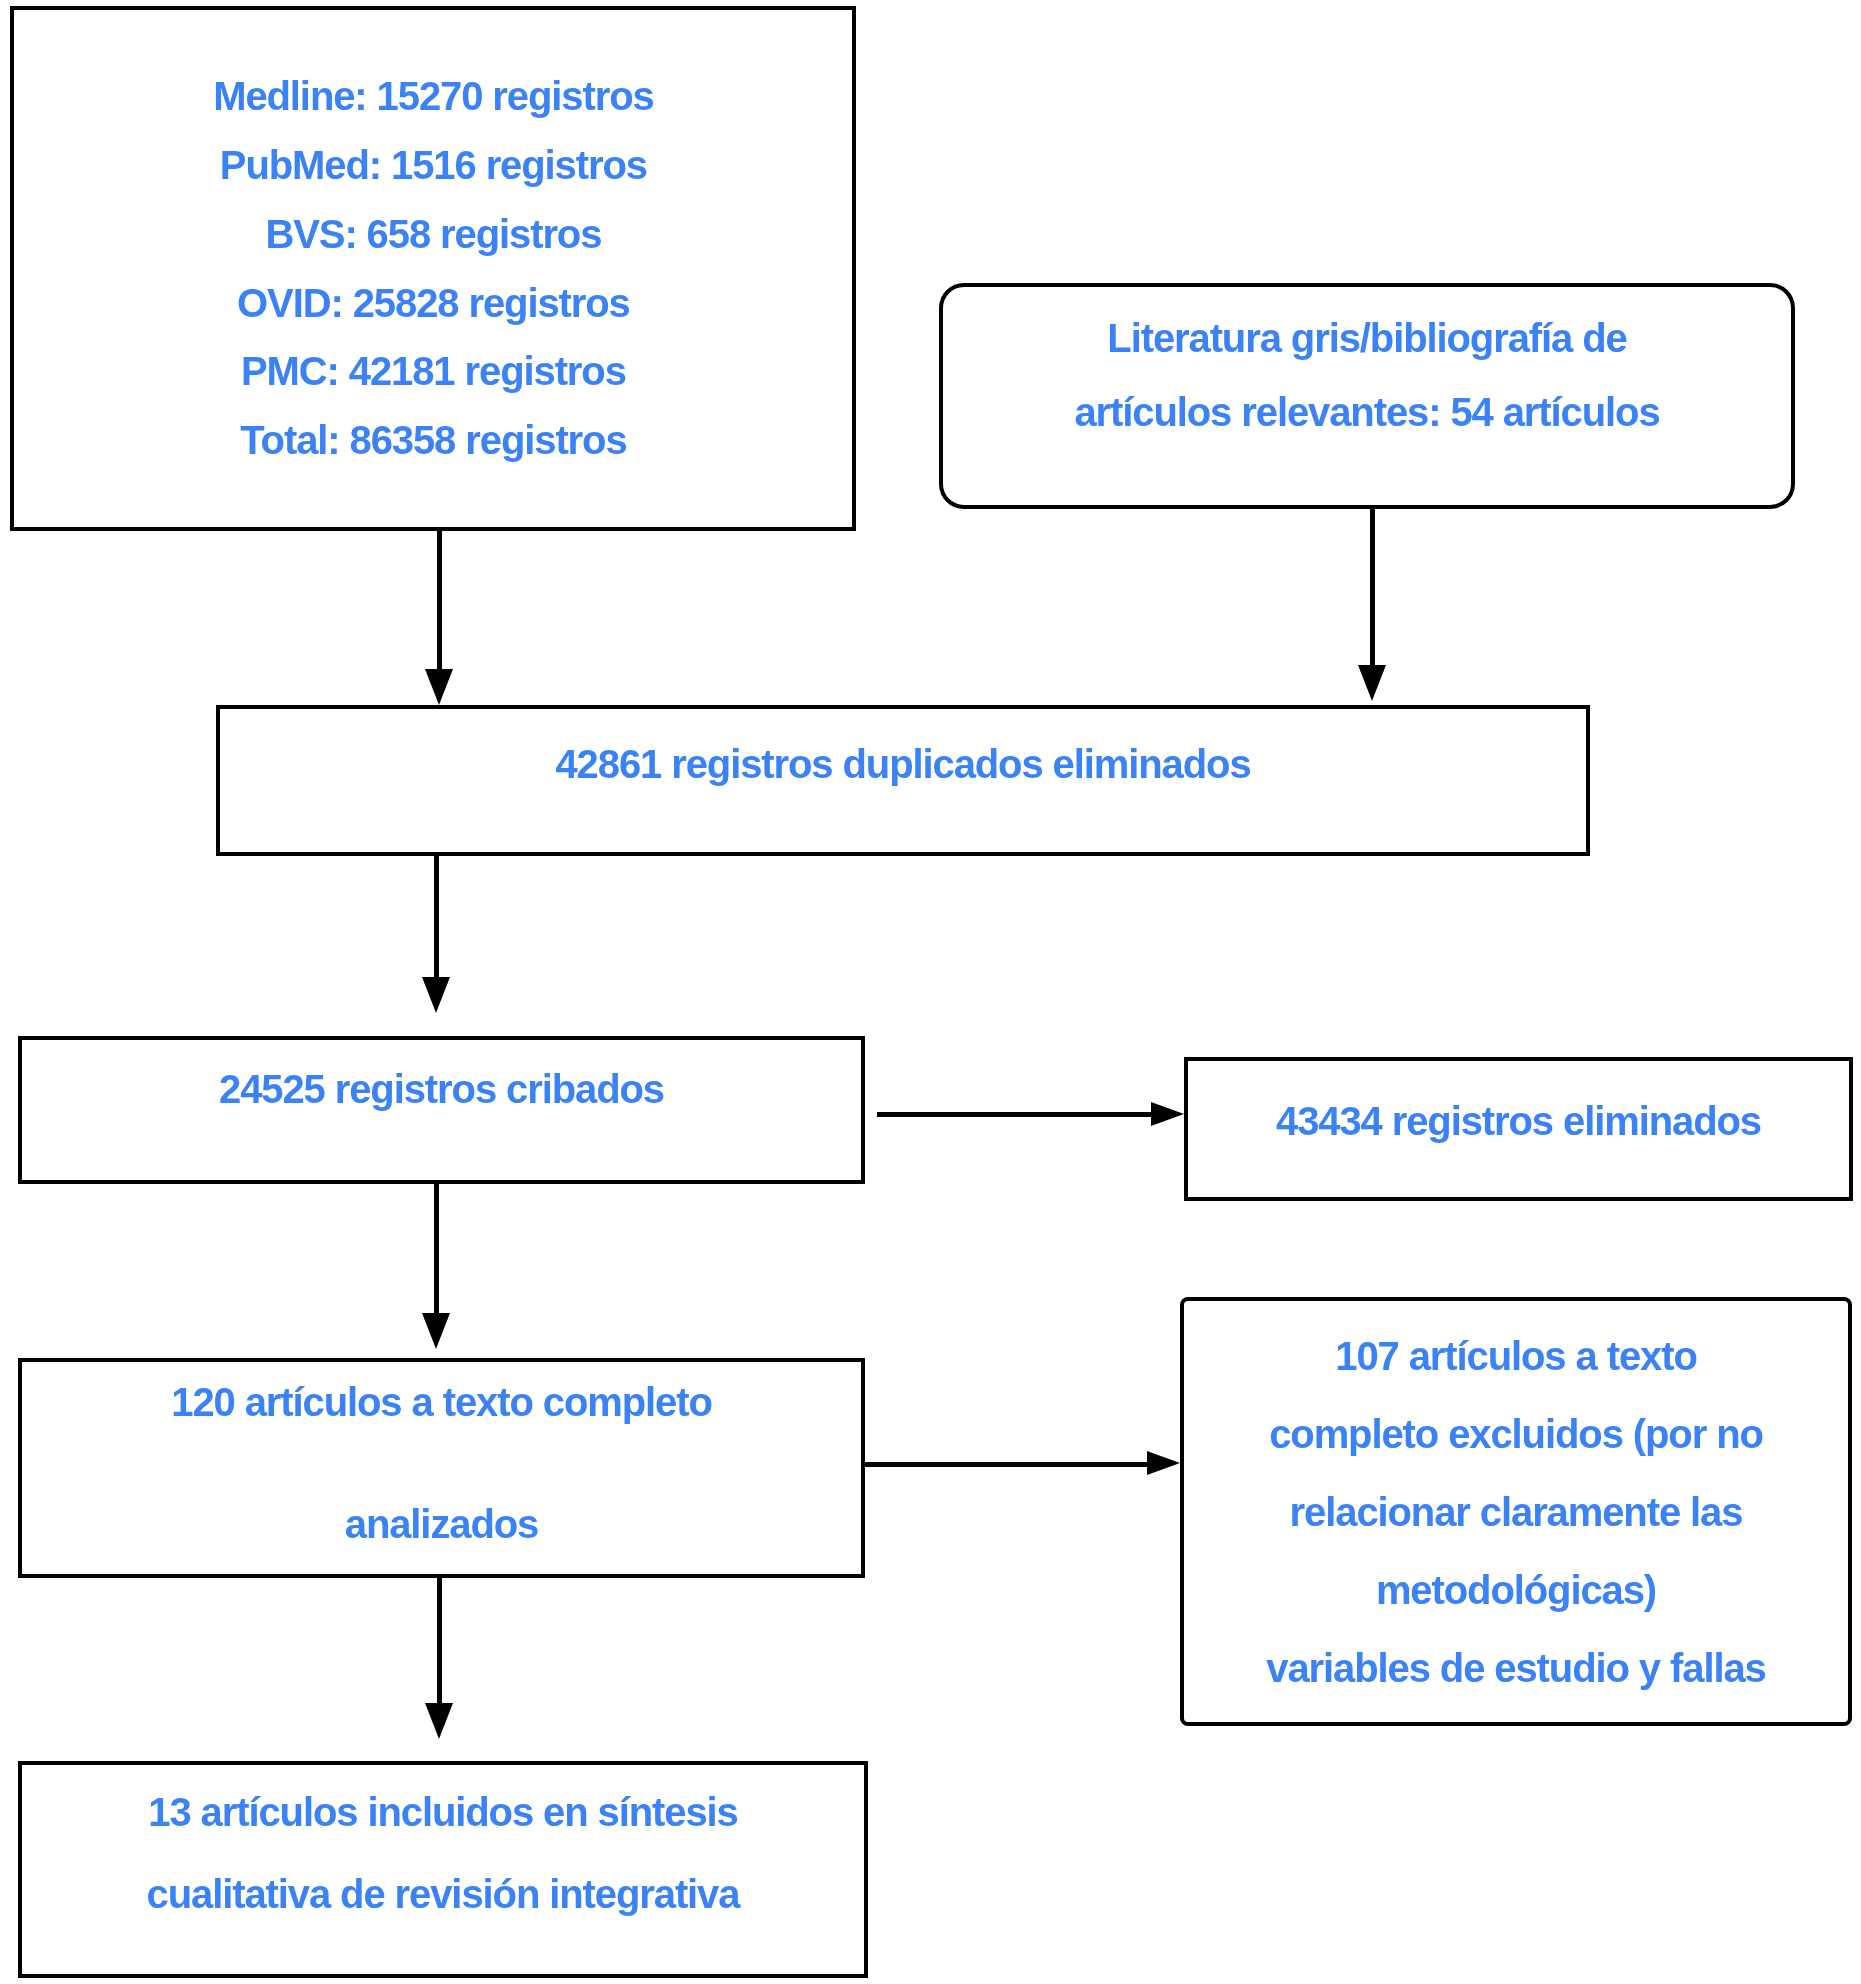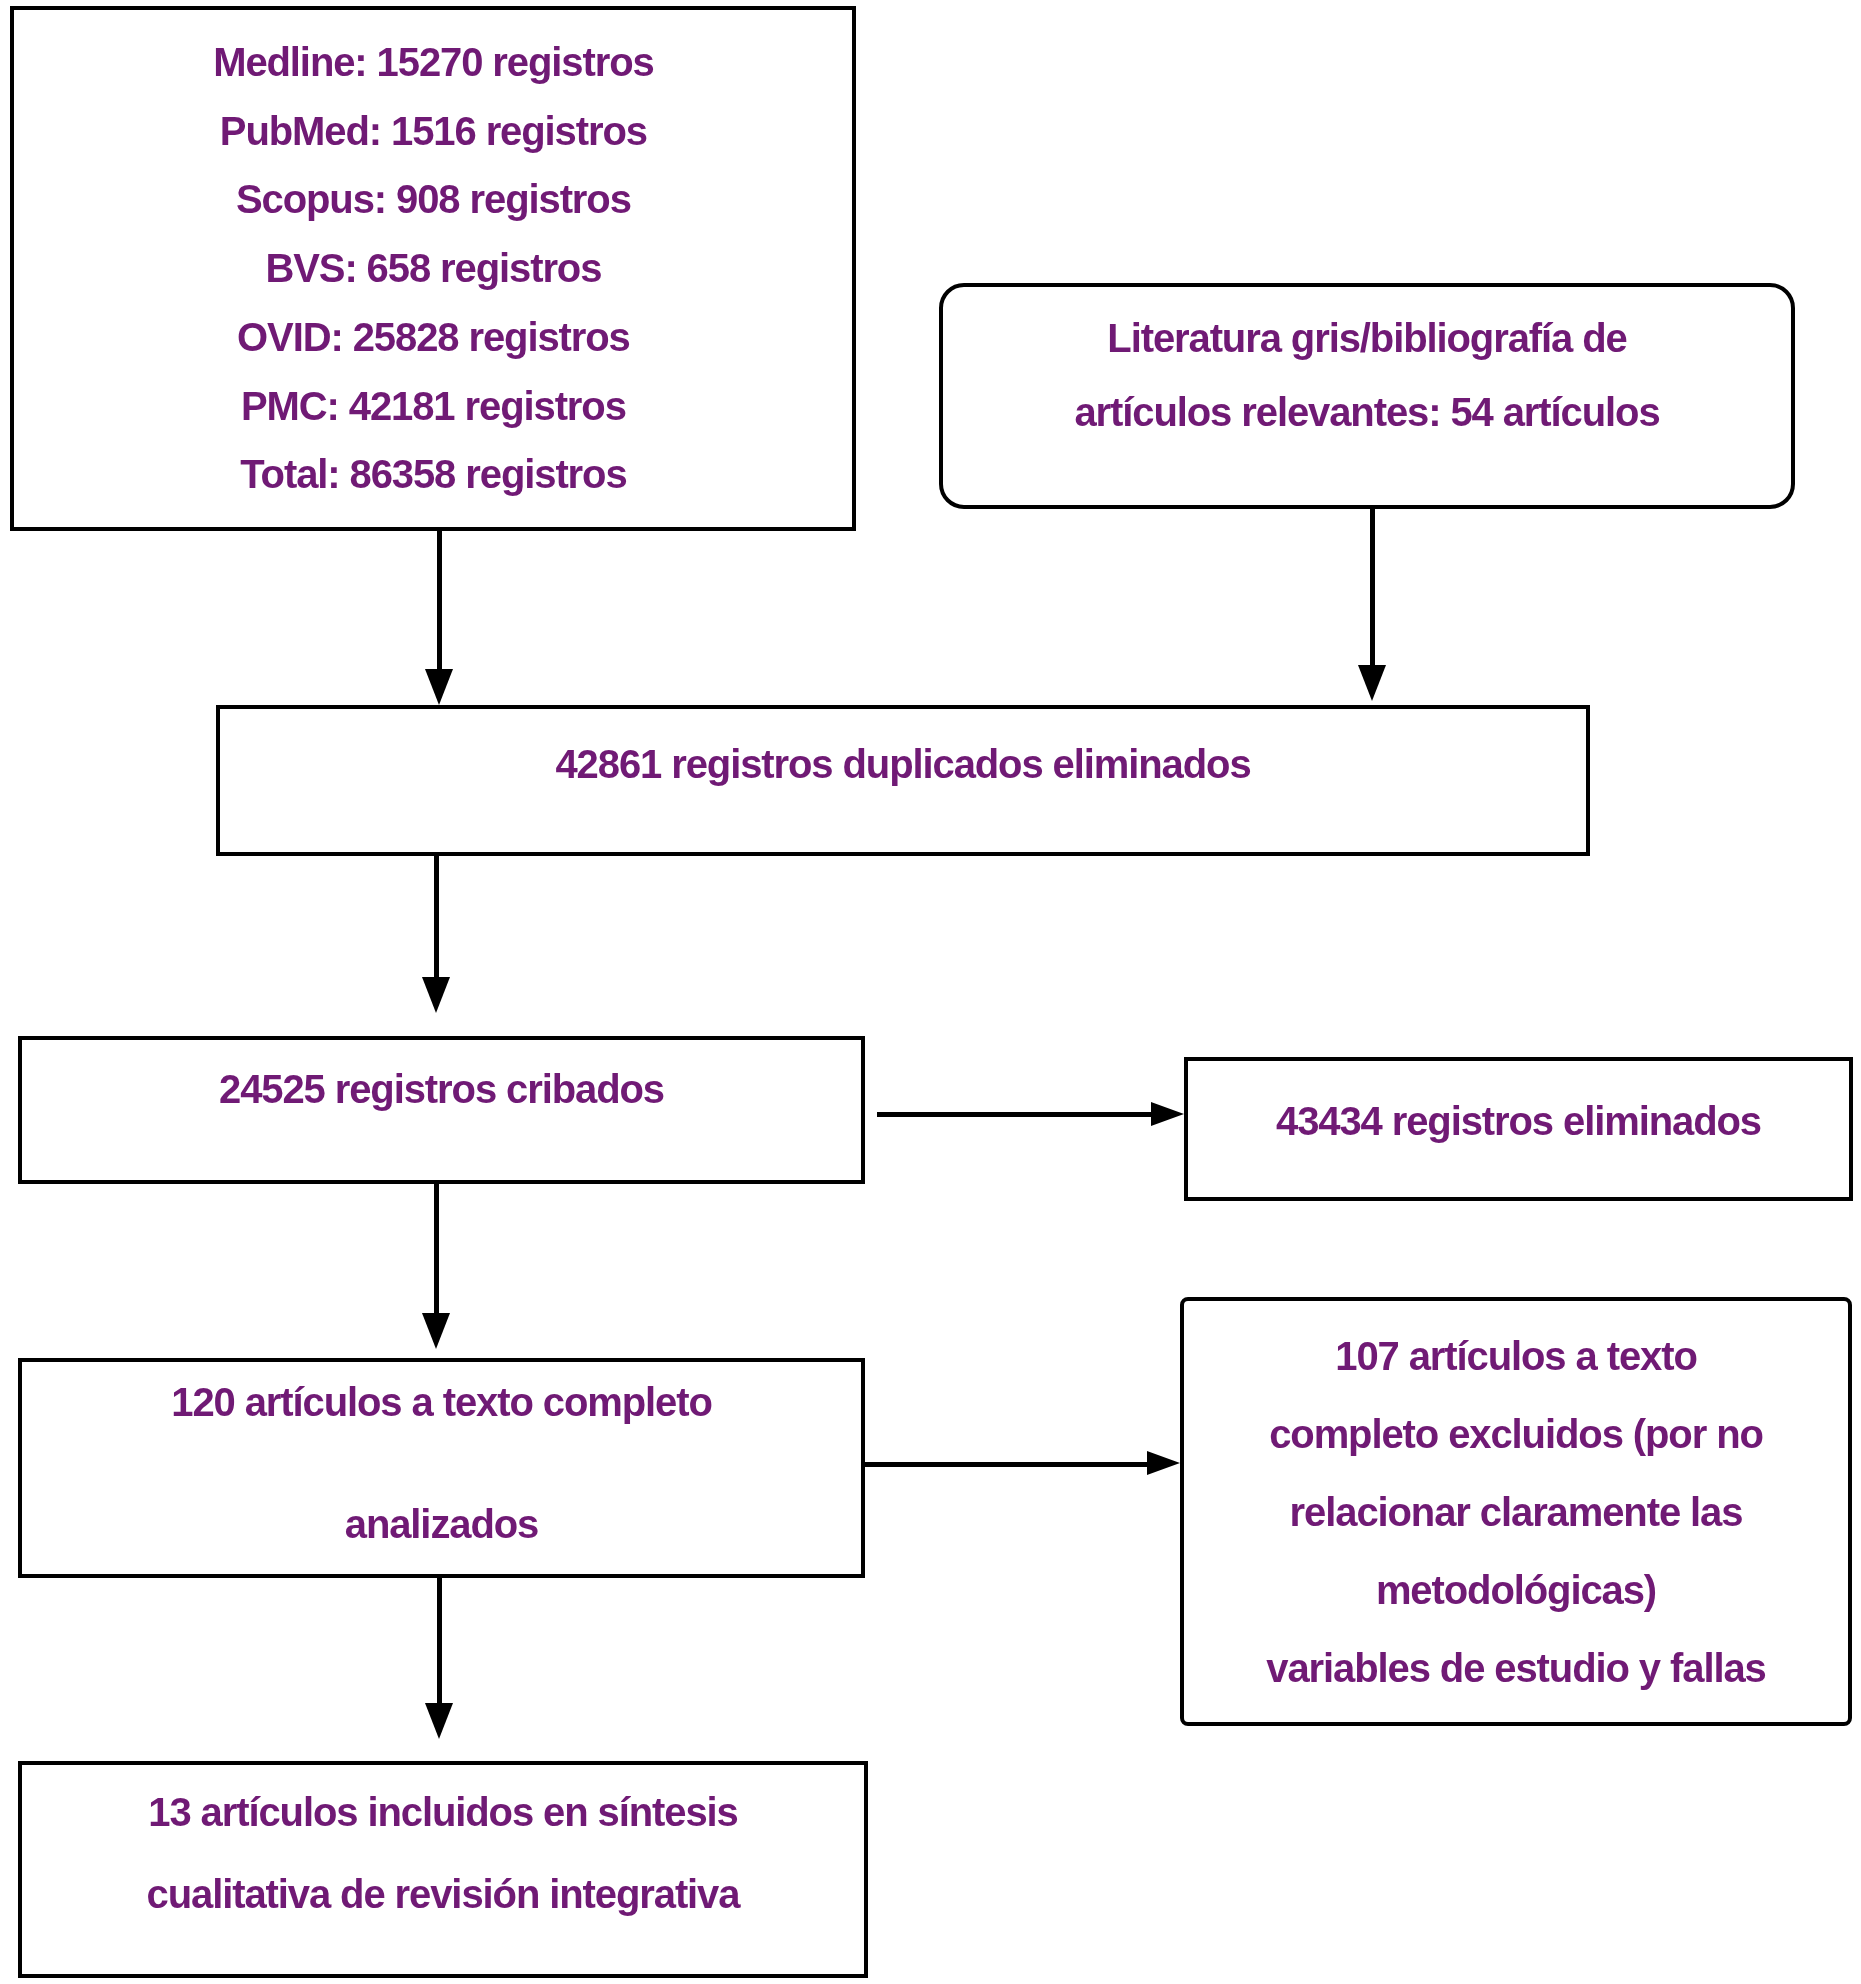--- a/index.html
+++ b/index.html
@@ -6,21 +6,21 @@
     margin: 0;
     padding: 0;
     background: #ffffff;
   }
   .canvas {
     position: relative;
     width: 1861px;
     height: 1985px;
     background: #ffffff;
     font-family: "Liberation Sans", "DejaVu Sans", sans-serif;
-    color: #701a75;
+    color: #3b82f6;
     overflow: hidden;
   }
   .box {
     position: absolute;
     box-sizing: border-box;
     border: 4.5px solid #000000;
     background: #ffffff;
     display: flex;
     flex-direction: column;
     align-items: center;
@@ -88,21 +88,20 @@
   .a7-head { left: 425px; top: 1703px; }
 </style>
 </head>
 <body>
 
 <div class="canvas">
 
   <div class="box b-sources">
     <div class="tline">Medline: 15270 registros</div>
     <div class="tline">PubMed: 1516 registros</div>
-    <div class="tline">Scopus: 908 registros</div>
     <div class="tline">BVS: 658 registros</div>
     <div class="tline">OVID: 25828 registros</div>
     <div class="tline">PMC: 42181 registros</div>
     <div class="tline">Total: 86358 registros</div>
   </div>
 
   <div class="box b-grey">
     <div class="tline">Literatura gris/bibliografía de</div>
     <div class="tline">artículos relevantes: 54 artículos</div>
   </div>

